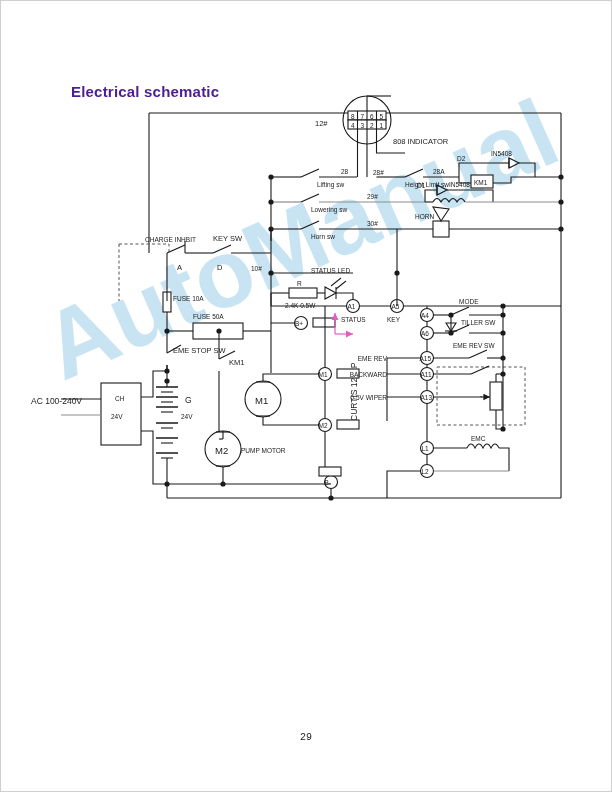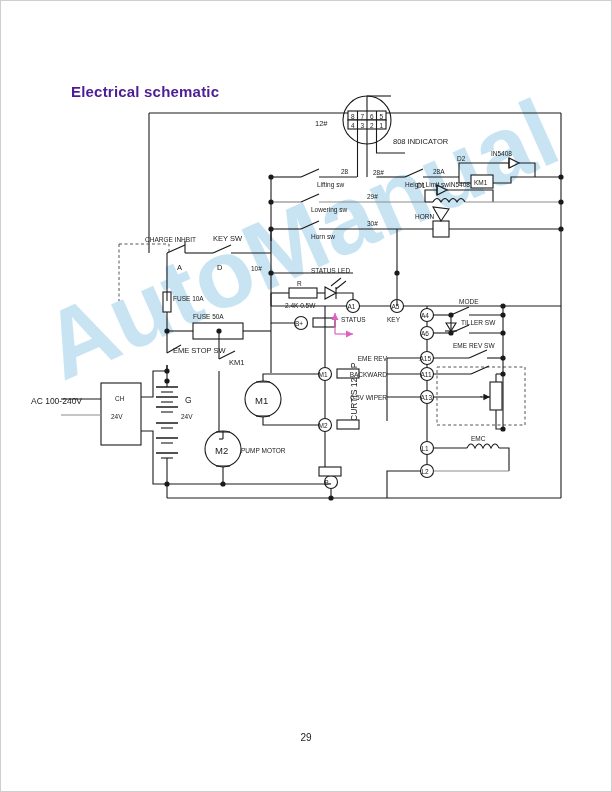--- a/index.html
+++ b/index.html
@@ -3,21 +3,21 @@
 <meta charset="utf-8">
 <style>
   html,body{margin:0;padding:0;background:#ffffff;}
   body{width:612px;height:792px;position:relative;
        font-family:"Liberation Sans", sans-serif;}
   .page{position:absolute;inset:0;background:#fff;
         border:1px solid #cfcfcf;box-sizing:border-box;}
   .title{position:absolute;left:70px;top:82px;font-size:15px;
          font-weight:bold;color:#4c1d95;letter-spacing:.2px;}
   .pagenum{position:absolute;left:0;right:0;top:731px;text-align:center;
-           font-size:10px;color:#222;font-family:Liberation Sans, sans-serif;}
+           font-size:10px;color:#222;font-family:Liberation Mono, monospace;}
   svg{position:absolute;left:0;top:0;}
   .wm{position:absolute;left:26px;top:300px;width:560px;
       font-size:96px;font-weight:bold;color:#bfe0f2;opacity:.85;
       transform:rotate(-24deg);transform-origin:0 0;
       font-family:"Liberation Sans",sans-serif;pointer-events:none;
       white-space:nowrap;}
 </style>
 </head>
 <body>
 

